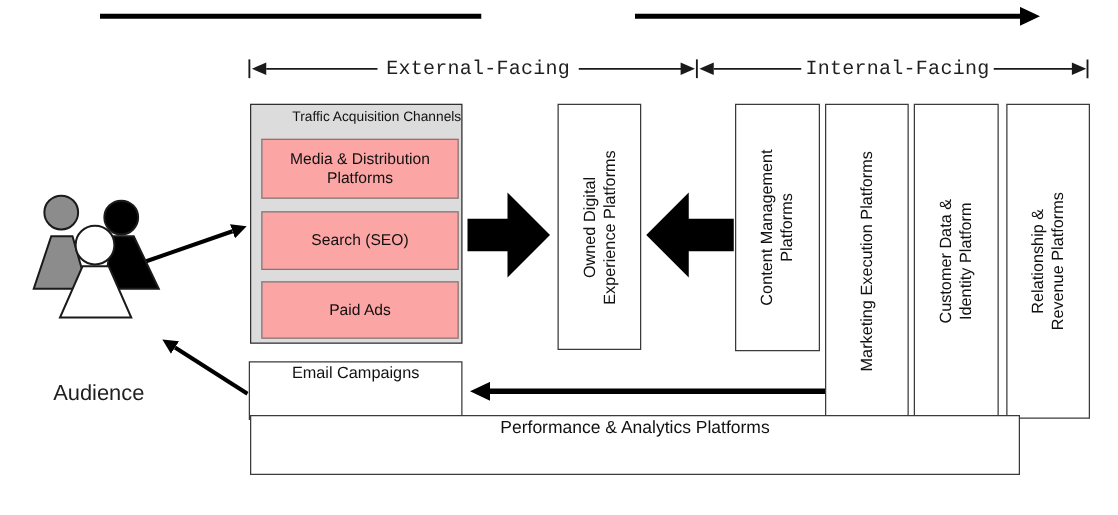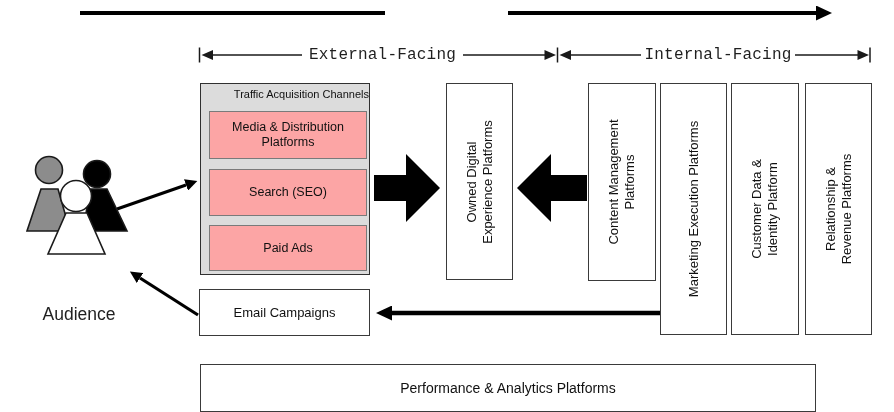--- a/index.html
+++ b/index.html
@@ -13,21 +13,21 @@
   .aud-lbl  { font-size:17.5px; font-weight:500;margin-top:44px; }
   .box { position:absolute; z-index:2; background:#fff; border:1.6px solid #3a3a3a; }
   .panel { position:absolute; z-index:2; background:#dcdcdc; border:1.6px solid #303030; }
   .panel-title { position:absolute; left:0; right:0; top:4px; font-size:11px; text-align:right; color:#111; }
   .chan { position:absolute; left:8px; width:158px; background:#fca5a5; border:1.4px solid #7a7a7a;
           display:flex; align-items:center; justify-content:center; text-align:center;
           font-size:12.5px; line-height:1.2; white-space:pre-line; color:#111; }
   .colbox { position:absolute; z-index:2; background:#fff; border:1.6px solid #3a3a3a; }
   .vtext { position:absolute; top:50%; left:50%; transform:translate(-50%,-50%) rotate(-90deg);
            white-space:pre; text-align:center; font-size:13px; line-height:1.25; color:#111; }
-  .hcenter { display:flex; align-items:center; justify-content:center; text-align:center; color:#111; }
+  .hcenter { display:flex; justify-content:center; text-align:center; color:#111; }
 </style>
 </head>
 <body>
 
 <div id="canvas">
 
   <svg id="wires" width="894" height="412" viewBox="0 0 894 412">
     <defs>
       <marker id="ahBig" markerUnits="userSpaceOnUse" markerWidth="17" markerHeight="15" refX="0" refY="7.5" orient="auto">
         <path d="M0,0 L16,7.5 L0,15 z" fill="#000"></path>
@@ -106,17 +106,17 @@
   </div>
   <div class="colbox" style="left:805px; top:83px; width:67px; height:252px;">
     <span class="vtext">Relationship &amp;
 Revenue Platforms</span>
   </div>
 
   <div class="box hcenter" style="left:199px; top:289px; width:171px; height:47px; font-size:13px;">
     <span>Email Campaigns</span>
   </div>
 
-  <div class="box hcenter" style="left:200px; top:364px; width:616px; height:48px; font-size:14px;">
+  <div class="box hcenter" style="left:200px; top:332px; width:616px; height:48px; font-size:14px;">
     <span>Performance &amp; Analytics Platforms</span>
   </div>
 
 </div>
 
 </body></html>

